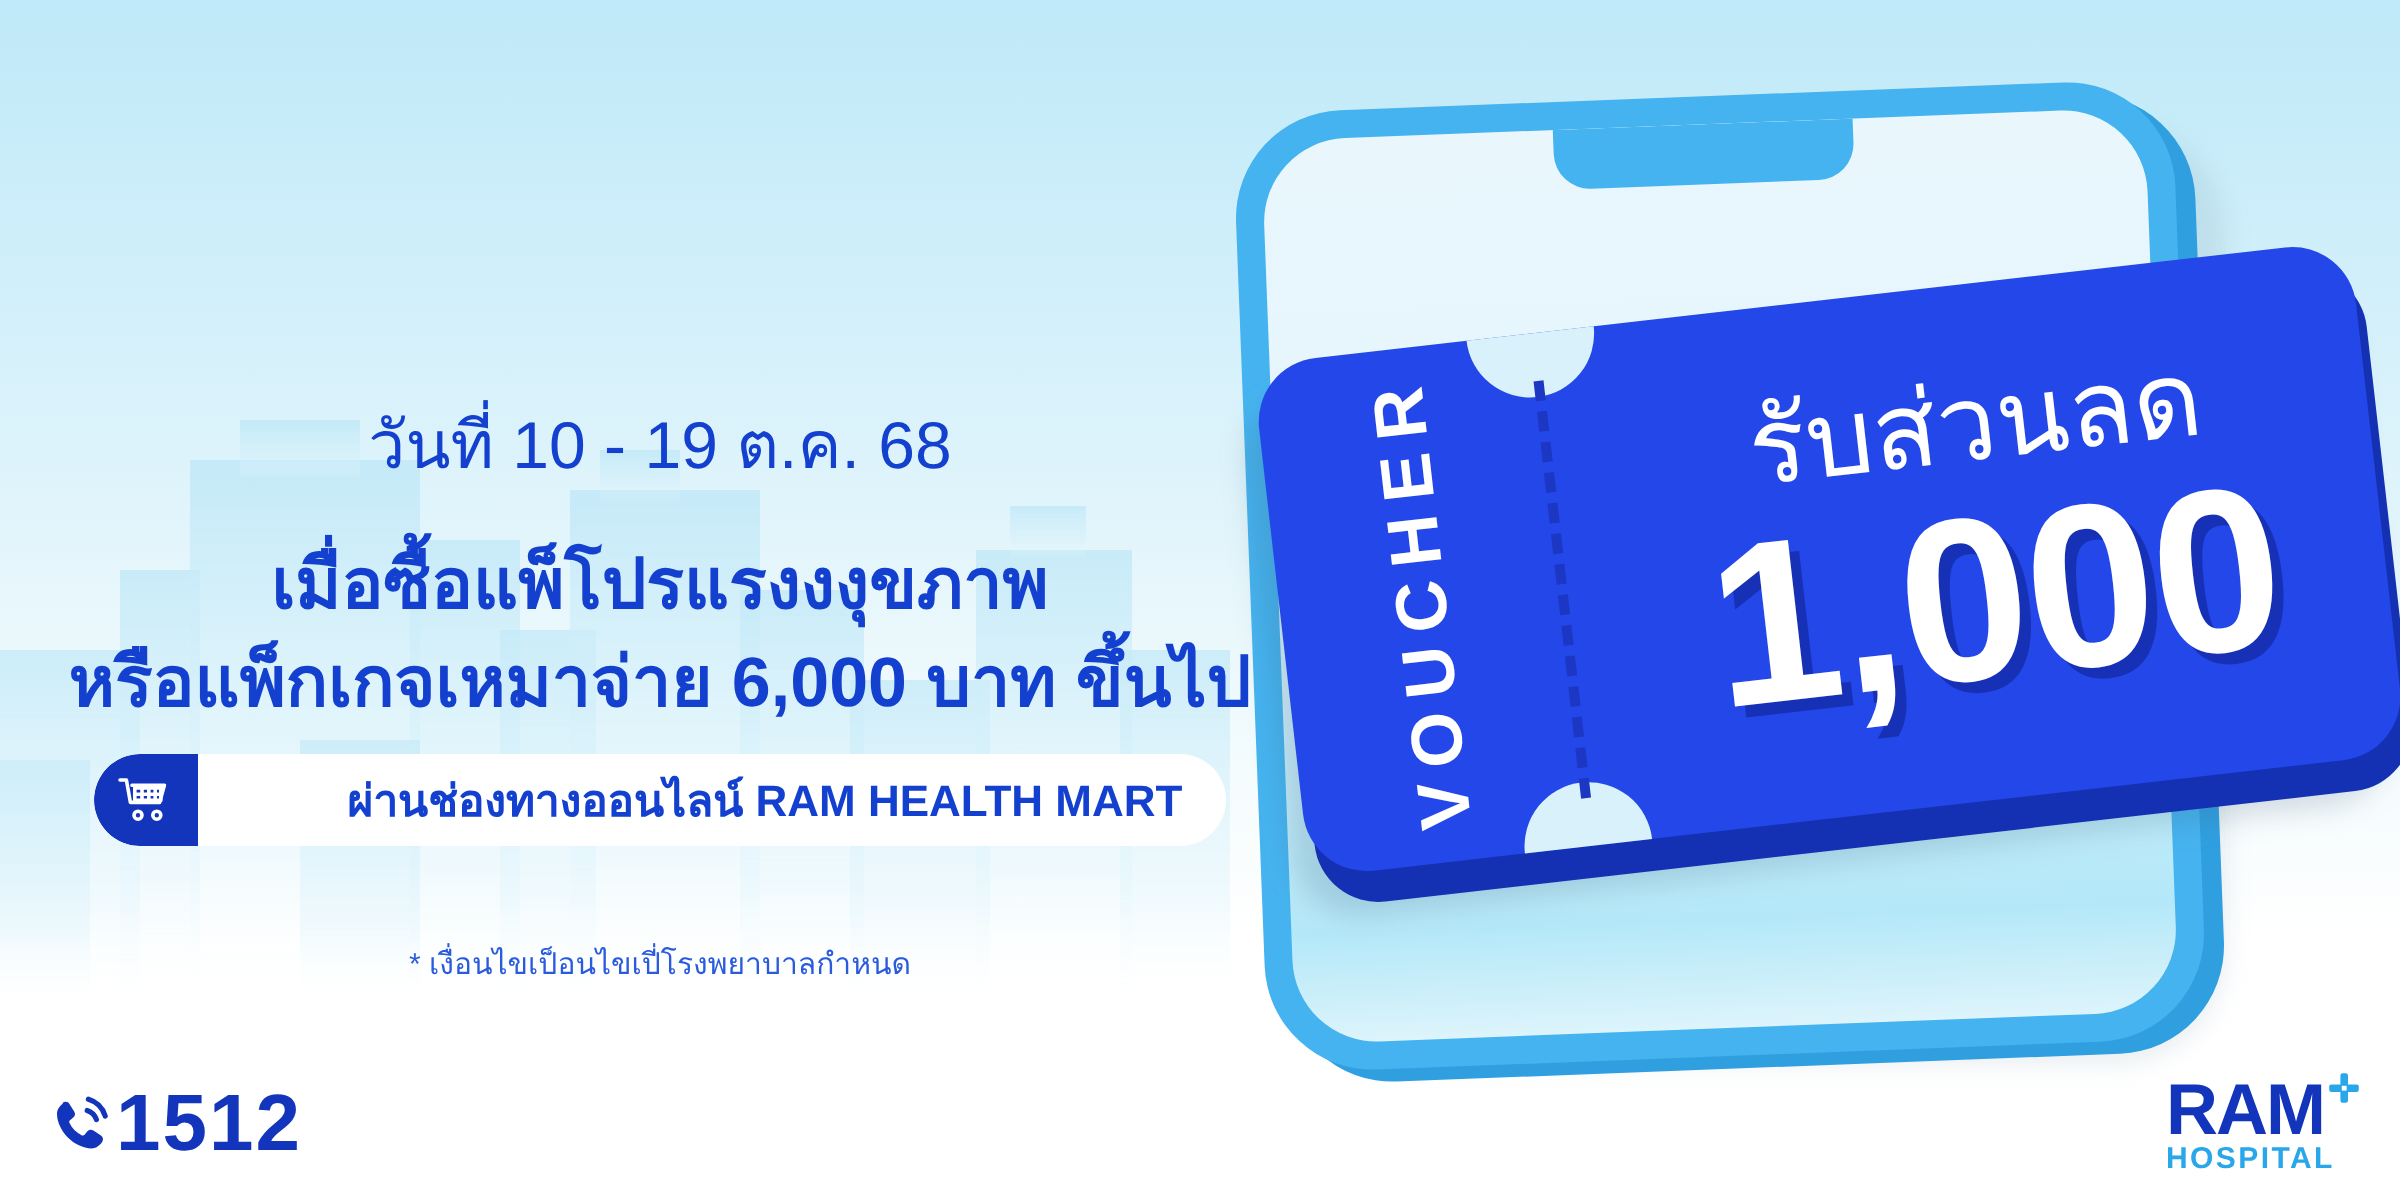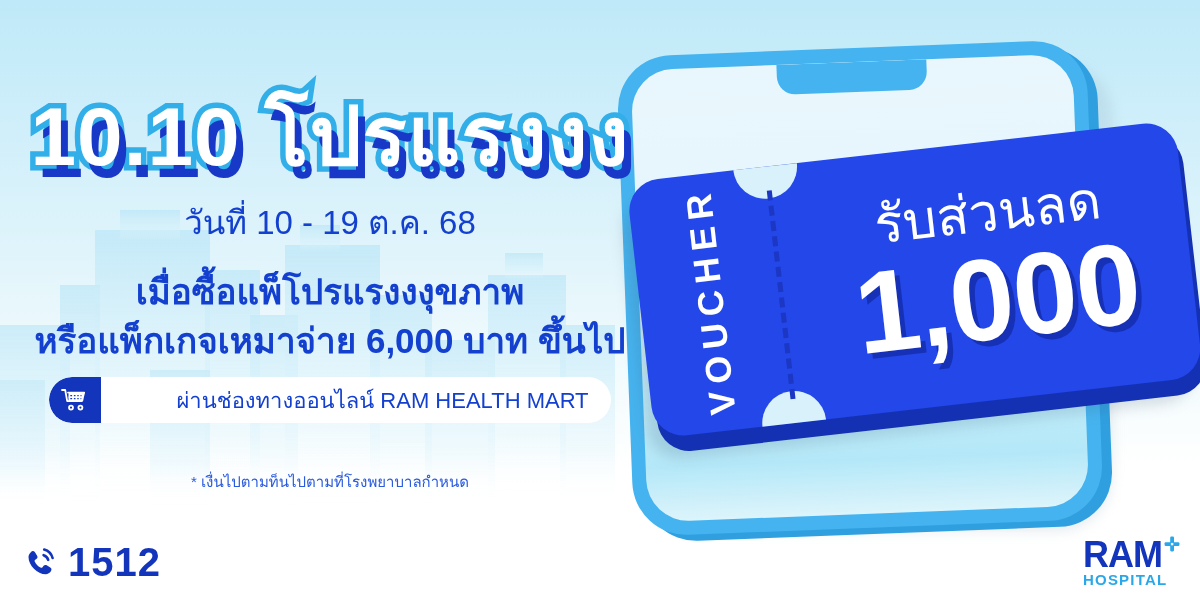--- a/index.html
+++ b/index.html
@@ -131,33 +131,33 @@
     overflow:hidden;
   }
   .pill-icon {
     width:52px; height:46px;
     background:#1335bb;
     border-top-left-radius:23px; border-bottom-left-radius:23px;
     display:flex; align-items:center; justify-content:center;
     flex:0 0 auto;
   }
   .pill-text {
-    color:#1340cf; font-size:22px; font-weight:normal;
+    color:#1340cf; font-size:22px; font-weight:bold;
     padding-left:32px; white-space:nowrap;margin-left:43px;
   }
 
   .fineprint {
     position:absolute; left:0; top:470px; width:660px; text-align:center;
     color:#2b5bdd; font-size:15px;
   }
 
   
   .hotline {
     position:absolute; left:22px; top:540px;
-    display:flex; align-items:center; gap:10px;
+    display:flex; align-items:center; 
   }
   .hotline-num { color:#1335bb; font-size:40px; font-weight:bold; letter-spacing:1px; }
 
   .logo { position:absolute; right:20px; top:538px; text-align:left; }
   .logo-top { display:flex; align-items:flex-start; }
   .logo-ram { color:#1335bb; font-size:36px; font-weight:bold; letter-spacing:-1px; line-height:.95; }
   .logo-cross { margin-left:2px; margin-top:-2px; }
   .logo-hosp { color:#2aa7e8; font-size:15px; font-weight:bold; letter-spacing:1.2px; line-height:1.1; }
 </style>
 </head>
@@ -212,21 +212,20 @@
       <div class="voucher-stub-label">VOUCHER</div>
       <div class="voucher-main">
         <div class="v-sub">รับส่วนลด</div>
         <div class="v-amount">1,000</div>
       </div>
     </div>
   </div>
 
   <div class="left">
 
-    <div class="headline">10.10 โปรแรงงง</div>
 
     <div class="date">วันที่ 10 - 19 ต.ค. 68</div>
 
     <div class="body-1">เมื่อซื้อแพ็โปรแรงงงุขภาพ</div>
     <div class="body-2">หรือแพ็กเกจเหมาจ่าย 6,000 บาท ขึ้นไป</div>
 
     <div class="pill-row">
       <div class="pill">
         <div class="pill-icon">
           <svg width="30" height="26" viewBox="0 0 30 26" fill="none" stroke="#ffffff" stroke-width="1.8" stroke-linecap="round" stroke-linejoin="round">
@@ -237,21 +236,21 @@
             <line x1="19.6" y1="7.0" x2="19.6" y2="13.2"></line>
             <line x1="9.4" y1="10.1" x2="22.4" y2="10.1"></line>
             <circle cx="11.0" cy="20.6" r="2.0"></circle>
             <circle cx="20.4" cy="20.6" r="2.0"></circle>
           </svg>
         </div>
         <div class="pill-text">ผ่านช่องทางออนไลน์ RAM HEALTH MART</div>
       </div>
     </div>
 
-    <div class="fineprint">* เงื่นไปตามท็นไปตามที่โรงพยาบาลกำหนด</div>
+    <div class="fineprint">* เงื่อนไขเป็อนไขเปี่โรงพยาบาลกำหนด</div>
   </div>
 
   <div class="hotline">
     <svg width="36" height="36" viewBox="0 0 36 36">
       <path d="M9.2 6.5 c1.3 -1.0 2.8 -0.7 3.6 0.6 l2.3 3.6 c0.7 1.1 0.5 2.3 -0.5 3.1 l-1.6 1.3
                c-0.4 0.3 -0.5 0.8 -0.3 1.3 c1.3 2.8 3.5 5.0 6.3 6.3 c0.5 0.2 1.0 0.1 1.3 -0.3
                l1.3 -1.6 c0.8 -1.0 2.0 -1.2 3.1 -0.5 l3.6 2.3 c1.3 0.8 1.6 2.3 0.6 3.6
                c-1.2 1.6 -3.1 3.0 -5.1 3.0 c-8.5 0 -17.3 -8.8 -17.3 -17.3 c0 -2.0 1.4 -3.9 3.0 -5.1 Z" fill="#1335bb"></path>
       <path d="M22.2 4.6 a12.4 12.4 0 0 1 8.4 8.4" fill="none" stroke="#1335bb" stroke-width="2.6" stroke-linecap="round"></path>
       <path d="M21.6 10.2 a7.0 7.0 0 0 1 4.6 4.6" fill="none" stroke="#1335bb" stroke-width="2.6" stroke-linecap="round"></path>

